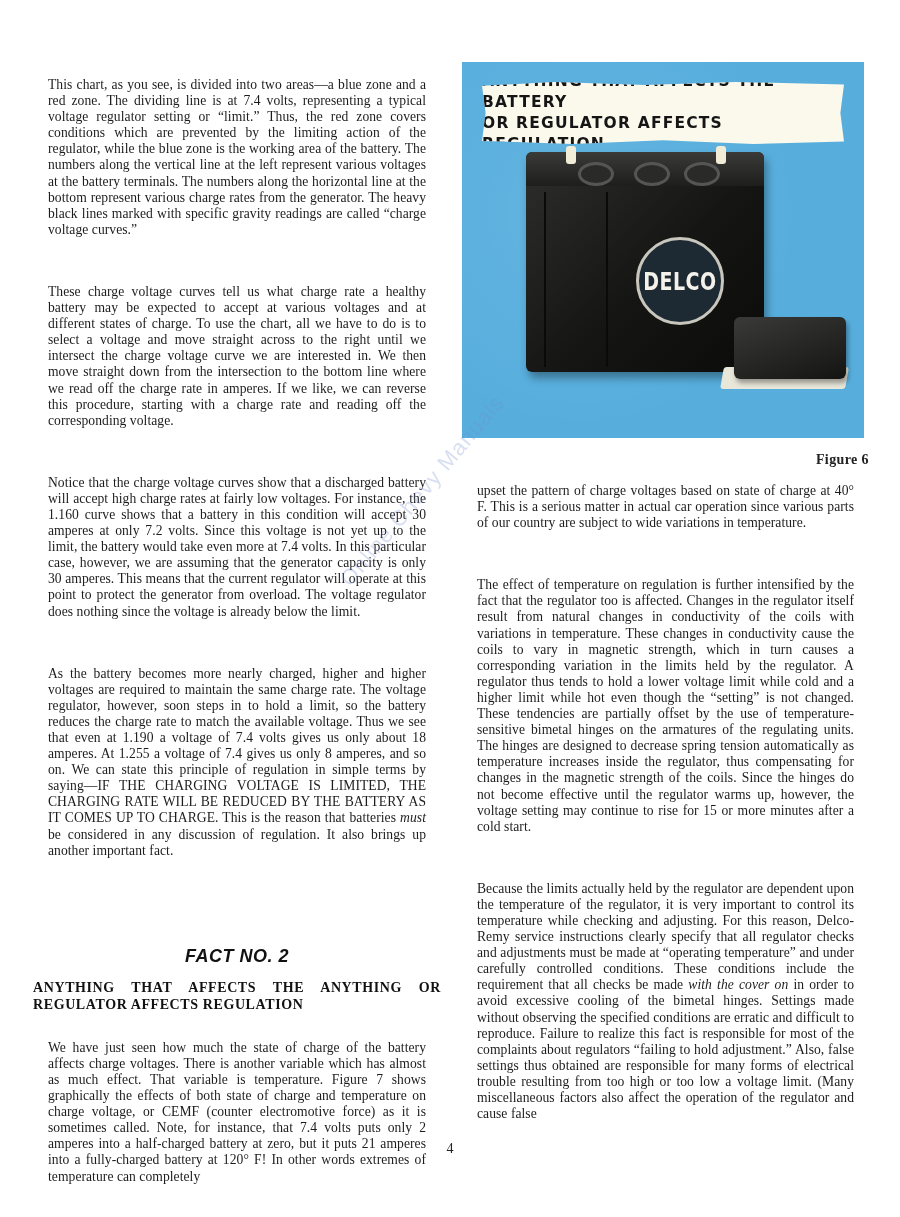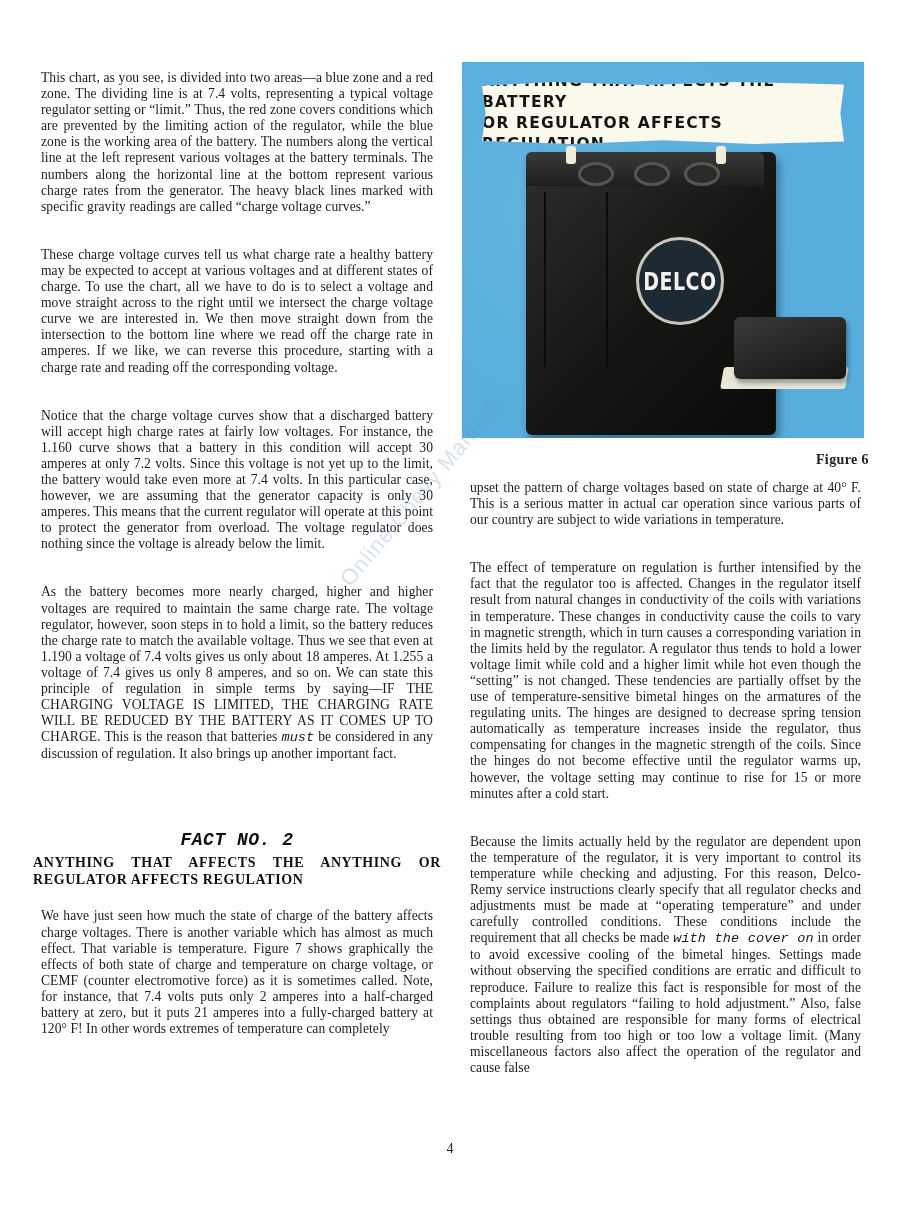--- a/index.html
+++ b/index.html
@@ -4,50 +4,50 @@
   <style>
     html, body { margin: 0; padding: 0; }
     body {
       width: 900px; height: 1217px; background: #ffffff; position: relative; overflow: hidden;
       font-family: "DejaVu Serif", "Liberation Serif", serif; color: #1a1a1a;
     }
     .page { position: absolute; left: 0; top: 0; width: 900px; height: 1217px; }
     .col-left { position: absolute; left: 33px; top: 62px; width: 408px; }
     .col-right { position: absolute; left: 462px; top: 62px; width: 407px; }
     p.body {
-      margin: 8px; font-family: "Liberation Serif", "DejaVu Serif", serif;
+      margin: 15px; font-family: "Liberation Serif", "DejaVu Serif", serif;
       font-size: 13.6px; line-height: 16.1px; text-align: justify; color: #1c1c1c;
       letter-spacing: 0.05px;
     }
     .gap { height: 16px; }
     .fact-title {
-      font-family: Liberation Mono, monospace; font-weight: 700; font-style: italic;
-      font-size: 18px; text-align: center; margin: 0; letter-spacing: 0.5px; color: #111;
+      font-family: Liberation Sans, sans-serif; font-weight: 700; font-style: italic;
+      font-size: 18px; text-align: center; margin: 12px; letter-spacing: 0.5px; color: #111;
     }
     .fact-sub {
       font-family: "Liberation Serif", "DejaVu Serif", serif; font-weight: 700; font-size: 14px;
       line-height: 17px; margin: 4px 0 0 0; text-align: justify; letter-spacing: 0.6px; color: #111;
     }
     .figure {
       position: relative; width: 402px; height: 376px; background: #57aedd; overflow: hidden;
       background-image: radial-gradient(circle at 30% 40%, rgba(255,255,255,0.08) 0, rgba(255,255,255,0) 60%);
     }
     .banner {
       position: absolute; left: 20px; top: 20px; width: 362px; height: 62px; background: #fbf8ec;
       clip-path: polygon(0 6%, 20% 0, 45% 5%, 70% 0, 100% 4%, 99% 50%, 100% 96%, 75% 100%, 50% 94%, 25% 100%, 0 95%, 1% 50%);
       display: flex; flex-direction: column; align-items: center; justify-content: center;
     }
     .banner span {
       font-family: "DejaVu Sans", "Liberation Sans", sans-serif; font-weight: 700; font-size: 15.5px;
       letter-spacing: 1.2px; color: #151515; line-height: 21px;
     }
     .battery {
-      position: absolute; left: 64px; top: 90px; width: 238px; height: 283px;
+      position: absolute; left: 64px; top: 90px; width: 238px; height: 220px;
       background: linear-gradient(135deg, #2e2e2c 0%, #151514 55%, #0b0b0a 100%);
-      border-radius: 6px; box-shadow: 3px 6px 8px rgba(0,0,0,0.35); padding-left: 12px;
+      border-radius: 6px; box-shadow: 3px 6px 8px rgba(0,0,0,0.35);
     }
     .battery-top {
       position: absolute; left: 0; top: 0; width: 238px; height: 34px;
       background: linear-gradient(180deg, #3a3a38, #1e1e1d); border-radius: 6px 6px 0 0;
     }
     .cap { position: absolute; width: 30px; height: 18px; border-radius: 50%; background: #2a2a28; border: 3px solid #555; top: 10px; }
     .terminal { position: absolute; width: 10px; height: 18px; background: #f0ecd8; border-radius: 3px; top: -6px; }
     .seam { position: absolute; top: 40px; width: 2px; height: 175px; background: #0a0a0a; }
     .delco-badge {
       position: absolute; left: 110px; top: 85px; width: 82px; height: 82px; border-radius: 50%;
@@ -71,21 +71,21 @@
     }
     .page-number {
       position: absolute; left: 0; width: 900px; top: 1141px; text-align: center;
       font-family: "Liberation Serif", "DejaVu Serif", serif; font-size: 14px; color: #222;
     }
     .watermark {
       position: absolute; left: 335px; top: 575px; transform: rotate(-50deg); transform-origin: left top;
       font-family: "Liberation Sans", "DejaVu Sans", sans-serif; font-size: 22px; color: rgba(120,140,210,0.28);
       white-space: nowrap; pointer-events: none; letter-spacing: 1px;
     }
-    em { font-style: italic; font-family: Liberation Mono, monospace; }
+    em { font-style: italic; }
   </style>
 </head>
 <body>
 
 <div class="page">
 
   <div class="col-left">
     <p class="body">This chart, as you see, is divided into two areas—a blue zone and a red zone. The dividing line is at 7.4 volts, representing a typical voltage regulator setting or “limit.” Thus, the red zone covers conditions which are prevented by the limiting action of the regulator, while the blue zone is the working area of the battery. The numbers along the vertical line at the left represent various voltages at the battery terminals. The numbers along the horizontal line at the bottom represent various charge rates from the generator. The heavy black lines marked with specific gravity readings are called “charge voltage curves.”</p>
     <div class="gap"></div>
     <p class="body">These charge voltage curves tell us what charge rate a healthy battery may be expected to accept at various voltages and at different states of charge. To use the chart, all we have to do is to select a voltage and move straight across to the right until we intersect the charge voltage curve we are interested in. We then move straight down from the intersection to the bottom line where we read off the charge rate in amperes. If we like, we can reverse this procedure, starting with a charge rate and reading off the corresponding voltage.</p>

